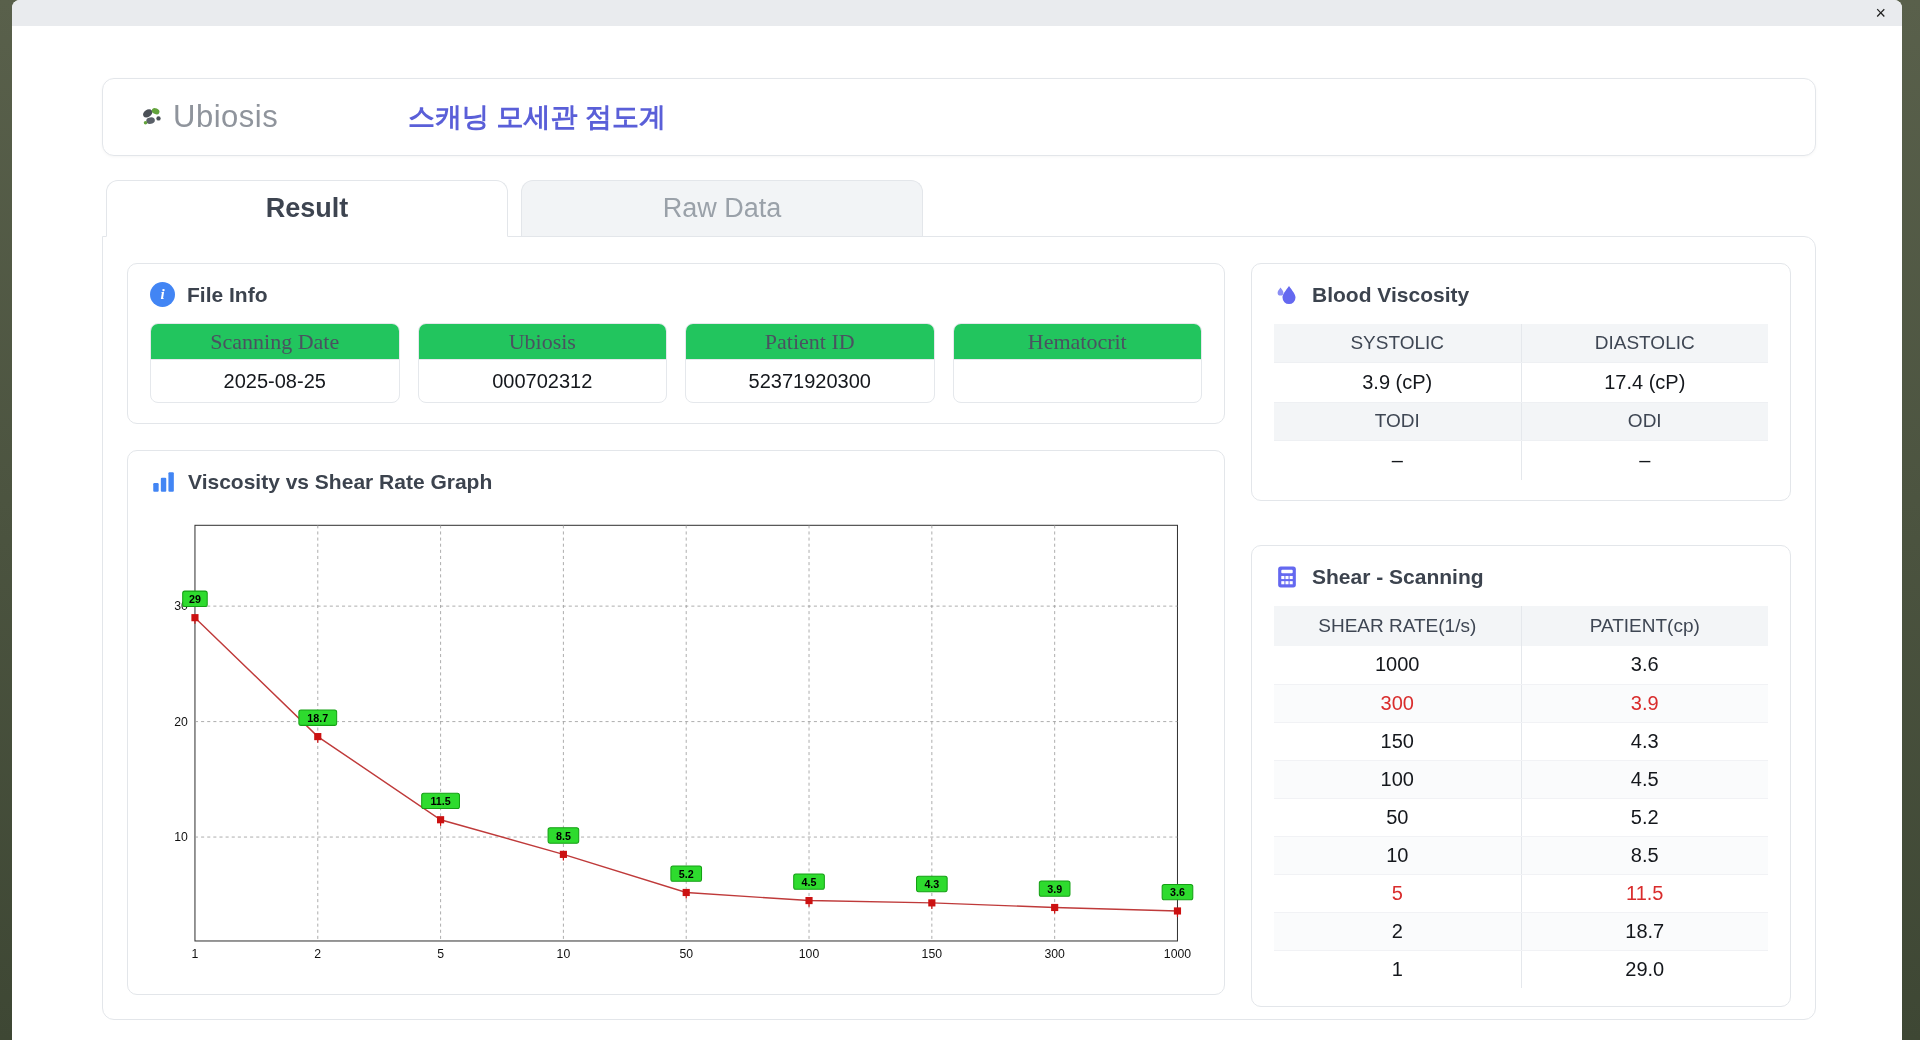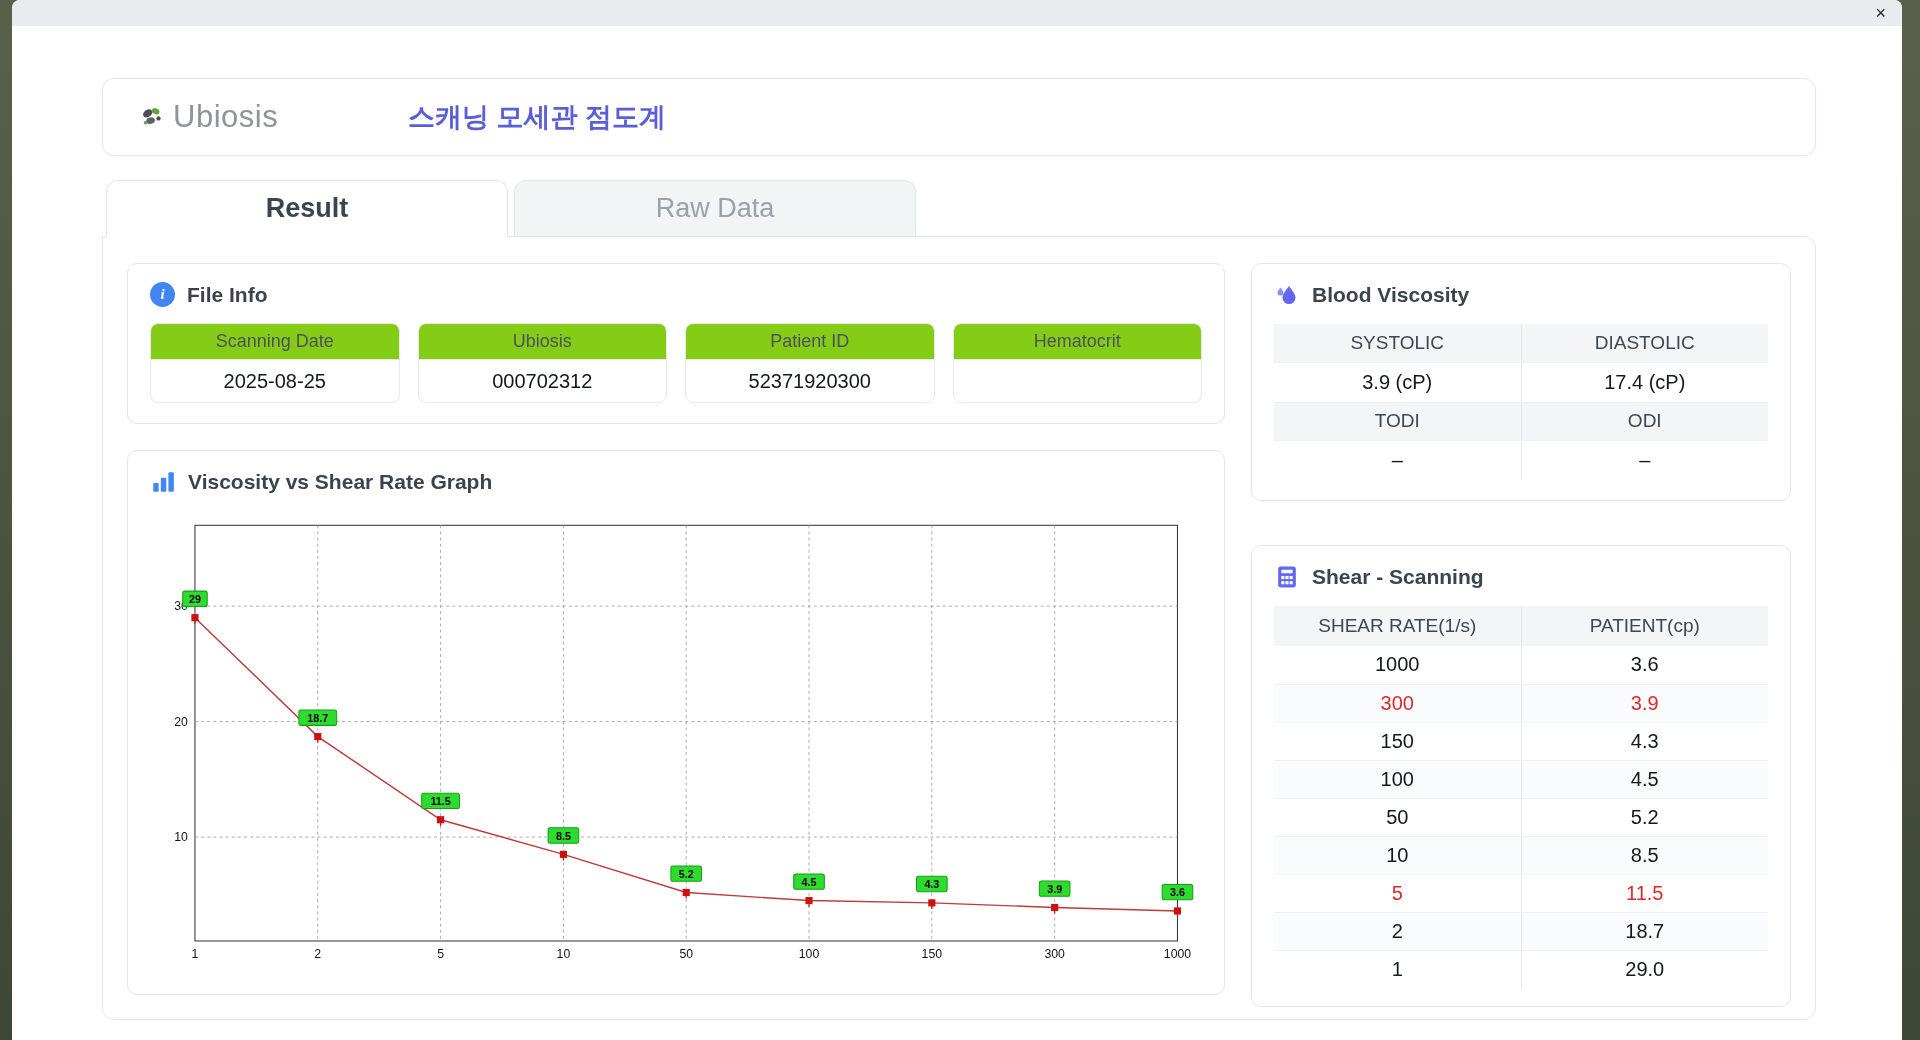--- a/index.html
+++ b/index.html
@@ -16,41 +16,41 @@
   .header-card { height:78px; display:flex; align-items:center; padding:0 36px; margin-bottom:24px;
                  box-shadow:0 1px 3px rgba(0,0,0,0.04); border-radius:12px; }
   .logo { display:flex; align-items:center; gap:8px; width:225px; }
   .logo-text { font-size:31px; color:#8f949c; letter-spacing:0.5px; }
   .app-title { font-size:27px; font-weight:700; color:#5a5fd8; margin-left:44px; }
 
   .tabs { display:flex; align-items:flex-end; padding-left:4px; }
   .tab { width:402px; height:56px; display:flex; align-items:center; justify-content:center; font-size:27px;
          border:1px solid #e3e6ea; border-bottom:none; border-radius:12px 12px 0 0; background:#f2f4f6;
          color:#9aa1a9; cursor:pointer; position:relative; }
-  .tab + .tab { margin-left:6px; }
+  .tab + .tab { margin-left:13px; }
   .tab.active { background:#fff; color:#3d4450; font-weight:700; z-index:2; margin-bottom:-1px;
                 height:57px; border-bottom:1px solid #fff; }
 
   .panel { border:1px solid #e3e6ea; border-radius:0 12px 12px 12px; padding:26px 24px; display:flex; gap:26px;
            height:784px; position:relative; z-index:1; background:#fff; }
   .left-col { flex:1; display:flex; flex-direction:column; min-width:0; }
   .right-col { width:540px; flex:none; display:flex; flex-direction:column; }
 
   .card-title-row { display:flex; align-items:center; gap:12px; margin-bottom:16px; }
   .card-title { font-size:21px; font-weight:700; color:#3c434e; }
   .icon-badge { width:26px; height:26px; flex:none; display:flex; align-items:center; justify-content:center; }
   .info-icon { width:25px; height:25px; border-radius:50%; background:#4285f4; color:#fff; font-size:15px;
                font-weight:700; display:flex; align-items:center; justify-content:center;
                font-family:"Liberation Serif", serif; font-style:italic; }
 
   .info-card { padding:18px 22px 20px; margin-bottom:26px; }
   .fields { display:flex; gap:18px; }
   .field { flex:1; border:1px solid #e5e8ec; border-radius:8px; overflow:hidden; }
-  .field-label { background:#84cc16; border-bottom:1px solid #e5e8ec; height:36px; display:flex; align-items:center;
-                 justify-content:center; font-size:18px; color:#4a5260; }
+  .field-label { background:#22c55e; border-bottom:1px solid #e5e8ec; height:36px; display:flex; align-items:center;
+                 justify-content:center; font-size:22px; color:#4a5260;font-family:Liberation Serif, serif; }
   .field-value { height:42px; display:flex; align-items:center; justify-content:center; font-size:20px; color:#14171c; }
 
   .graph-card { padding:18px 22px; flex:1; }
   .chart-svg { width:100%; display:block; margin-top:4px; }
 
   .bv-card { padding:18px 22px 20px; margin-bottom:44px; }
   table { width:100%; border-collapse:collapse; }
   .bv-table td, .sv-table th, .sv-table td { width:50%; text-align:center; }
   .bv-table td { height:40px; font-size:20px; color:#14171c; border-bottom:1px solid #eef0f3; }
   .bv-table tr:last-child td { border-bottom:none; }

